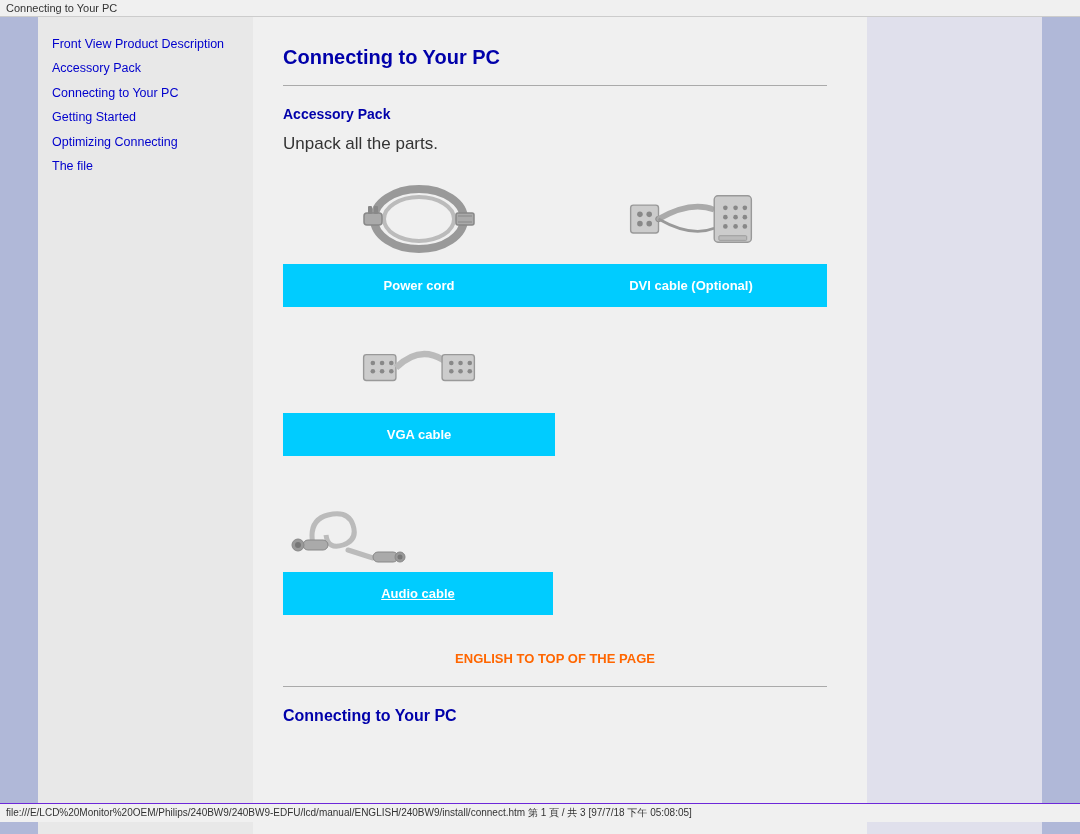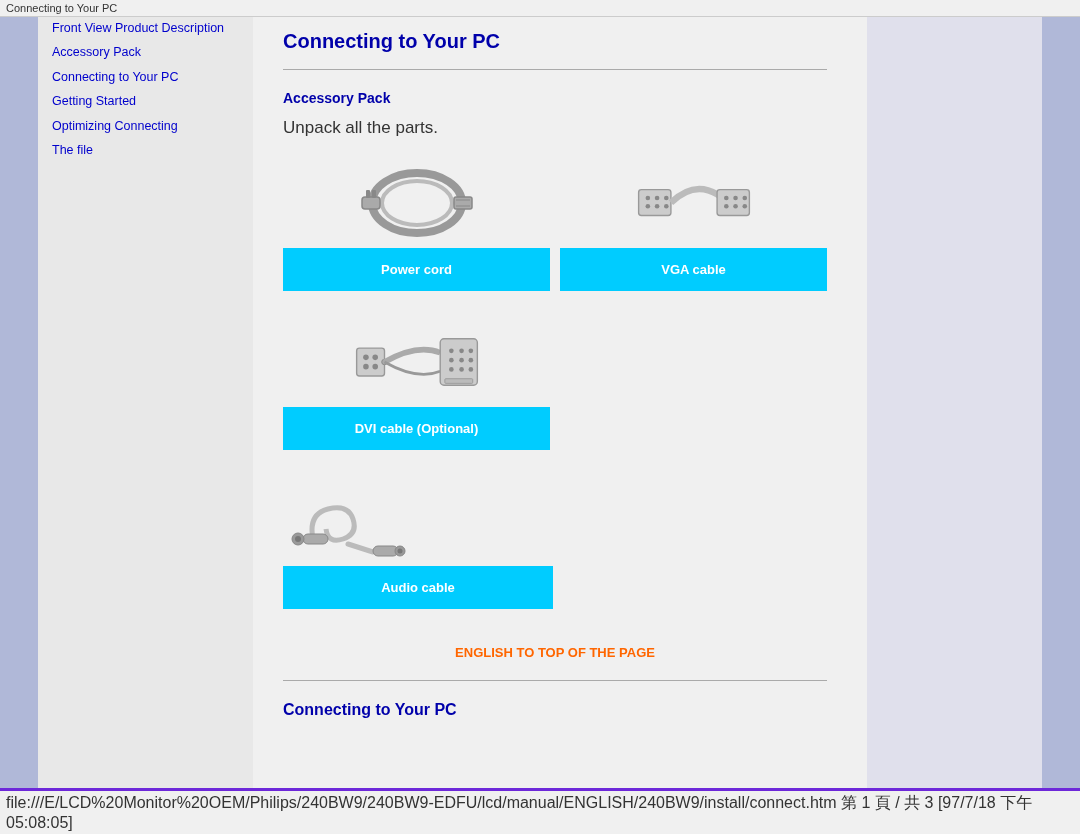--- a/index.html
+++ b/index.html
@@ -105,21 +105,21 @@
     .intro-text {
       font-size: 17px;
       color: #333;
       margin-bottom: 20px;
     }
 
     
     .product-grid {
       display: grid;
       grid-template-columns: 1fr 1fr;
-      gap: 10px;
+      gap: 0;
       max-width: 560px;
       margin-bottom: 10px;
     }
 
     .product-cell {
       display: flex;
       flex-direction: column;
       align-items: center;
     }
 
@@ -167,26 +167,26 @@
     .section-title-bottom {
       font-size: 16px;
       font-weight: bold;
       color: #0000aa;
       margin-top: 10px;
     }
 
     
     .status-bar {
       background: #f0f0f0;
-      border-top: 3px solid #6d28d9;
+      border-top: 1px solid #6d28d9;
       padding: 2px 6px;
-      font-size: 16px;
+      font-size: 10px;
       color: #333;
       position: fixed;
-      bottom: 0;
+      bottom: 12px;
       left: 0;
       width: 100%;
     }
 
     
     .cable-svg {
       width: 120px;
       height: 75px;
     }
 
@@ -202,21 +202,21 @@
       height: 80px;
     }
   </style>
 </head>
 <body>
 
 <div class="title-bar">
   <span>Connecting to Your PC</span>
 </div>
 
-<div class="page-wrapper" style="margin-top:0;">
+<div class="page-wrapper" style="margin-top:16px;">
 
   <div class="left-accent"></div>
 
   <div class="sidebar">
     <div class="nav-group">
       <a href="#">Front View Product Description</a>
       <a href="#">Accessory Pack</a>
     </div>
     <div class="nav-group">
       <a href="#">Connecting to Your PC</a>
@@ -248,46 +248,20 @@
             <rect x="10" y="34" width="18" height="12" rx="3" fill="#aaa" stroke="#888" stroke-width="1.5"></rect>
             <rect x="14" y="27" width="4" height="8" rx="1" fill="#888"></rect>
             <rect x="20" y="27" width="4" height="8" rx="1" fill="#888"></rect>
 
             <rect x="102" y="34" width="18" height="12" rx="2" fill="#aaa" stroke="#888" stroke-width="1.5"></rect>
             <line x1="104" y1="37" x2="118" y2="37" stroke="#888" stroke-width="1"></line>
             <line x1="104" y1="43" x2="118" y2="43" stroke="#888" stroke-width="1"></line>
           </svg>
         </div>
         <div class="product-label">Power cord</div>
-      </div>
-
-      <div class="product-cell">
-        <div class="product-image">
-          <svg class="cable-svg" viewBox="0 0 130 80">
-
-            <rect x="5" y="25" width="35" height="28" rx="3" fill="#ccc" stroke="#999" stroke-width="1.5"></rect>
-            <circle cx="15" cy="34" r="2.5" fill="#888"></circle>
-            <circle cx="25" cy="34" r="2.5" fill="#888"></circle>
-            <circle cx="35" cy="34" r="2.5" fill="#888"></circle>
-            <circle cx="15" cy="43" r="2.5" fill="#888"></circle>
-            <circle cx="25" cy="43" r="2.5" fill="#888"></circle>
-            <circle cx="35" cy="43" r="2.5" fill="#888"></circle>
-
-            <path d="M40,39 Q65,15 90,30 Q100,35 100,40" fill="none" stroke="#bbb" stroke-width="7"></path>
-
-            <rect x="90" y="25" width="35" height="28" rx="3" fill="#ccc" stroke="#999" stroke-width="1.5"></rect>
-            <circle cx="100" cy="34" r="2.5" fill="#888"></circle>
-            <circle cx="110" cy="34" r="2.5" fill="#888"></circle>
-            <circle cx="120" cy="34" r="2.5" fill="#888"></circle>
-            <circle cx="100" cy="43" r="2.5" fill="#888"></circle>
-            <circle cx="110" cy="43" r="2.5" fill="#888"></circle>
-            <circle cx="120" cy="43" r="2.5" fill="#888"></circle>
-          </svg>
-        </div>
-        <div class="product-label">VGA cable</div>
       </div>
 
       <div class="product-cell">
         <div class="product-image">
           <svg class="dvi-img" viewBox="0 0 140 80">
 
             <rect x="5" y="25" width="30" height="30" rx="3" fill="#ccc" stroke="#999" stroke-width="1.5"></rect>
             <circle cx="15" cy="35" r="3" fill="#888"></circle>
             <circle cx="25" cy="35" r="3" fill="#888"></circle>
             <circle cx="15" cy="45" r="3" fill="#888"></circle>
@@ -306,40 +280,66 @@
             <circle cx="128" cy="38" r="2.5" fill="#888"></circle>
             <circle cx="107" cy="48" r="2.5" fill="#888"></circle>
             <circle cx="118" cy="48" r="2.5" fill="#888"></circle>
             <circle cx="128" cy="48" r="2.5" fill="#888"></circle>
             <rect x="100" y="58" width="30" height="5" rx="1" fill="#bbb" stroke="#999" stroke-width="1"></rect>
           </svg>
         </div>
         <div class="product-label">DVI cable (Optional)</div>
       </div>
 
+      <div class="product-cell">
+        <div class="product-image">
+          <svg class="cable-svg" viewBox="0 0 130 80">
+
+            <rect x="5" y="25" width="35" height="28" rx="3" fill="#ccc" stroke="#999" stroke-width="1.5"></rect>
+            <circle cx="15" cy="34" r="2.5" fill="#888"></circle>
+            <circle cx="25" cy="34" r="2.5" fill="#888"></circle>
+            <circle cx="35" cy="34" r="2.5" fill="#888"></circle>
+            <circle cx="15" cy="43" r="2.5" fill="#888"></circle>
+            <circle cx="25" cy="43" r="2.5" fill="#888"></circle>
+            <circle cx="35" cy="43" r="2.5" fill="#888"></circle>
+
+            <path d="M40,39 Q65,15 90,30 Q100,35 100,40" fill="none" stroke="#bbb" stroke-width="7"></path>
+
+            <rect x="90" y="25" width="35" height="28" rx="3" fill="#ccc" stroke="#999" stroke-width="1.5"></rect>
+            <circle cx="100" cy="34" r="2.5" fill="#888"></circle>
+            <circle cx="110" cy="34" r="2.5" fill="#888"></circle>
+            <circle cx="120" cy="34" r="2.5" fill="#888"></circle>
+            <circle cx="100" cy="43" r="2.5" fill="#888"></circle>
+            <circle cx="110" cy="43" r="2.5" fill="#888"></circle>
+            <circle cx="120" cy="43" r="2.5" fill="#888"></circle>
+          </svg>
+        </div>
+        <div class="product-label">VGA cable</div>
+      </div>
+
 
     </div>
 
     <div class="single-product">
       <div class="product-image" style="height:90px;width:130px;display:flex;align-items:center;justify-content:center;">
         <svg width="120" height="75" viewBox="0 0 120 75">
 
           <path d="M25,55 Q20,30 40,25 Q60,20 65,35 Q70,50 55,55 Q40,60 38,45" fill="none" stroke="#bbb" stroke-width="5"></path>
 
           <rect x="15" y="50" width="25" height="10" rx="5" fill="#aaa" stroke="#888" stroke-width="1"></rect>
           <circle cx="10" cy="55" r="6" fill="#999" stroke="#888" stroke-width="1"></circle>
           <circle cx="10" cy="55" r="3" fill="#777"></circle>
 
           <line x1="60" y1="60" x2="85" y2="68" stroke="#bbb" stroke-width="5" stroke-linecap="round"></line>
           <rect x="85" y="62" width="25" height="10" rx="5" fill="#aaa" stroke="#888" stroke-width="1"></rect>
           <circle cx="112" cy="67" r="5" fill="#999" stroke="#888" stroke-width="1"></circle>
           <circle cx="112" cy="67" r="2.5" fill="#777"></circle>
         </svg>
       </div>
-      <div class="product-label" style="width:270px;">Audio cable</div>
+      <div class="product-label" style="width:270px;text-decoration:underline;">Audio cable</div>
     </div>
 
     <div class="return-link">
       <a href="#">ENGLISH TO TOP OF THE PAGE</a>
     </div>
 
     <hr class="section-divider">
 
     <h2 class="section-title-bottom">Connecting to Your PC</h2>
 

